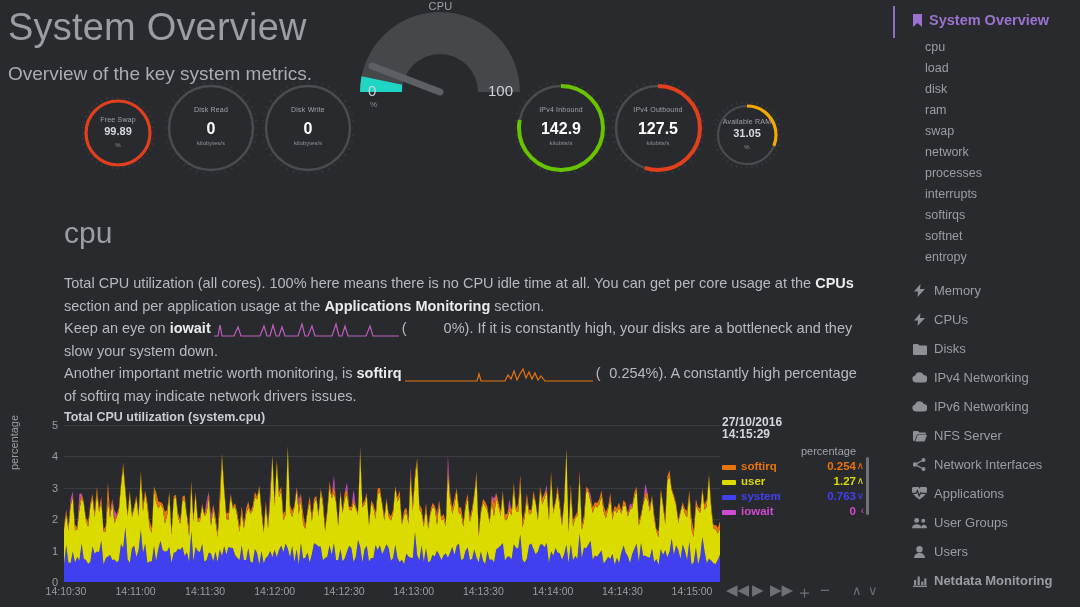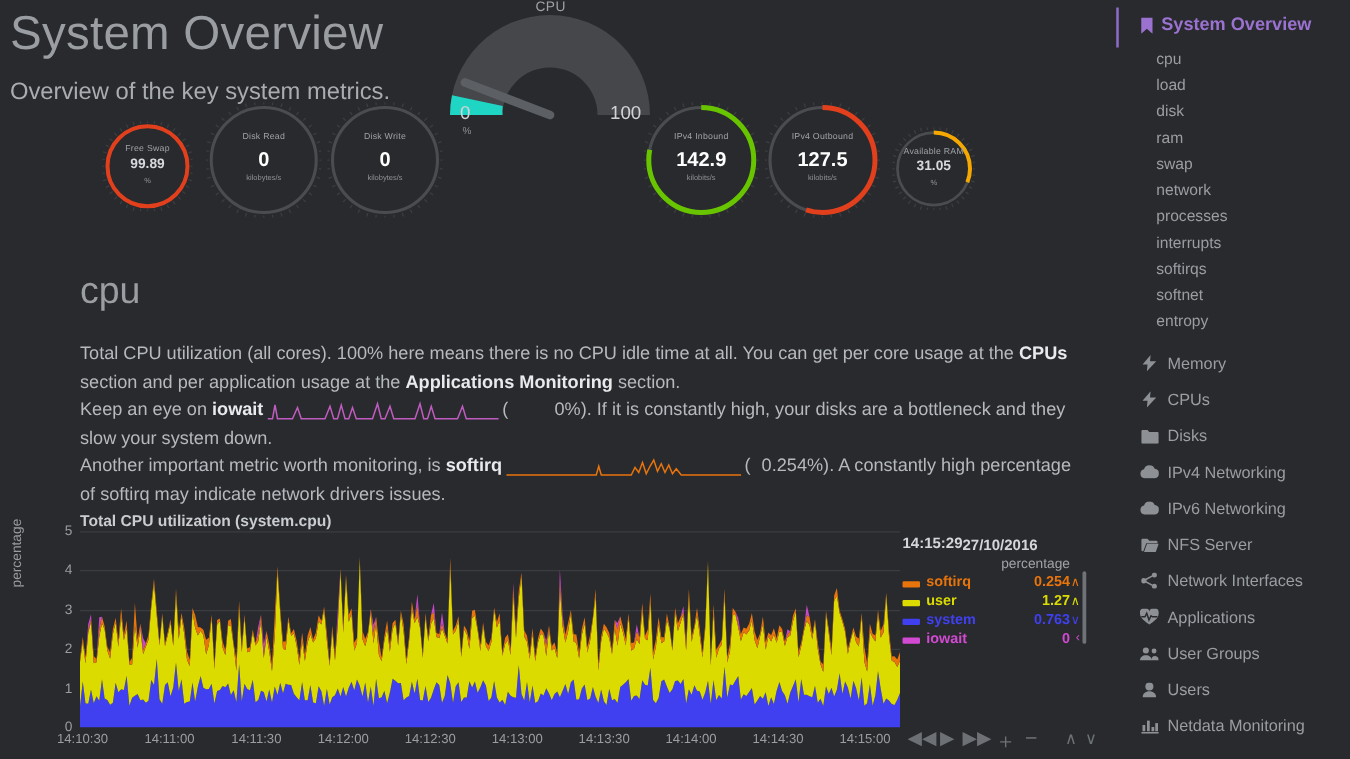--- a/index.html
+++ b/index.html
@@ -93,21 +93,21 @@
   }
   .gridline { position: absolute; left: 0; width: 100%; height: 1px; background: #3a3c40; }
   #xaxis { position: absolute; left: 0px; top: 583px; width: 880px; height: 24px; }
   .xtick {
     position: absolute; font-size: 10.5px; color: #9a9da1;
     transform: translateX(-50%); top: 2px; white-space: nowrap;
   }
 
   
   #legend { position: absolute; left: 722px; top: 0px; width: 150px; height: 185px; }
-  #legend .date { position: absolute; left: 0px; top: 24px; font-size: 12px; font-weight: bold; color: #d3d6da; margin-left: 48px; }
+  #legend .date { position: absolute; left: 0px; top: 10px; font-size: 12px; font-weight: bold; color: #d3d6da; }
   #legend .time { position: absolute; left: 0px; top: 22px; font-size: 12px; font-weight: bold; color: #d3d6da; }
   #legend .units-head {
     position: absolute; right: 16px; top: 40px; font-size: 11px; color: #9fa2a6;
   }
   .leg-row { position: absolute; left: 0px; width: 150px; height: 15px; }
   .leg-sw {
     position: absolute; left: 0px; top: 5px; width: 14px; height: 5px; border-radius: 1px;
   }
   .leg-name { position: absolute; left: 19px; top: 0px; font-size: 11.5px; font-weight: bold; }
   .leg-val {
@@ -666,21 +666,21 @@
       </div>
       <div class="sb-top" style="top: 544px;">
         <span class="sb-ico">
           <svg width="11" height="12" viewBox="0 0 11 12">
             <circle cx="5.5" cy="3.2" r="3.2" fill="#8d9094"></circle>
             <path d="M0 12c0-3 2.5-5 5.5-5s5.5 2 5.5 5z" fill="#8d9094"></path>
           </svg>
         </span>
         <span>Users</span>
       </div>
-      <div class="sb-top" style="top: 573px;">
+      <div class="sb-top" style="top: 573px; font-weight: bold;">
         <span class="sb-ico">
           <svg width="14" height="12" viewBox="0 0 14 12">
             <rect x="0" y="10.6" width="14" height="1.4" fill="#8d9094"></rect>
             <rect x="1" y="5" width="2.2" height="5" fill="#8d9094"></rect>
             <rect x="4.6" y="1.5" width="2.2" height="8.5" fill="#8d9094"></rect>
             <rect x="8.2" y="6.6" width="2.2" height="3.4" fill="#8d9094"></rect>
             <rect x="11.2" y="3.5" width="2.2" height="6.5" fill="#8d9094"></rect>
           </svg>
         </span>
         <span>Netdata Monitoring</span>

